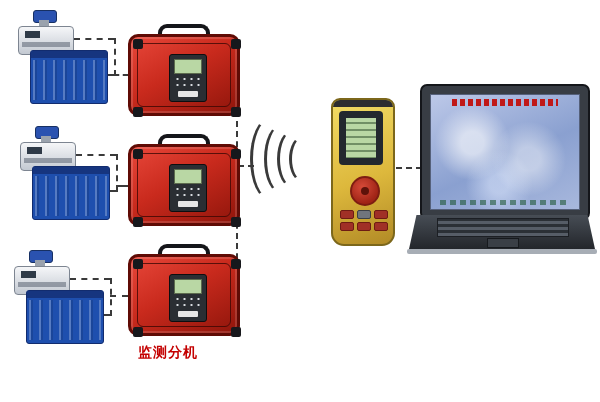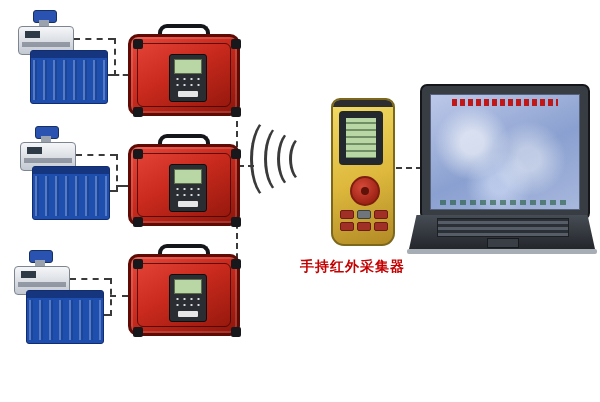--- a/index.html
+++ b/index.html
@@ -233,15 +233,15 @@
         <div class="lt-title"></div>
       </div>
     </div>
     <div class="lt-base">
       <div class="lt-kbd"></div>
       <div class="lt-pad"></div>
     </div>
     <div class="lt-strip"></div>
   </div>
 
-  <div class="lbl" style="left:300px; top:258px;">手持红外采集器</div>
+  <div class="lbl" style="left:138px; top:344px;">监测分机</div>
 
 </div>
 
 </body></html>

